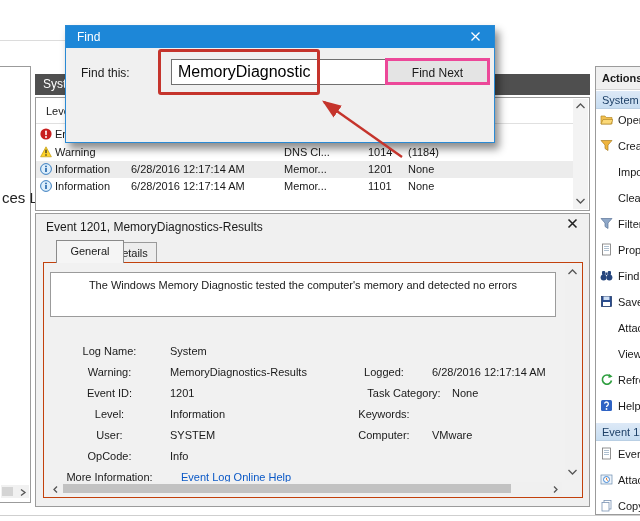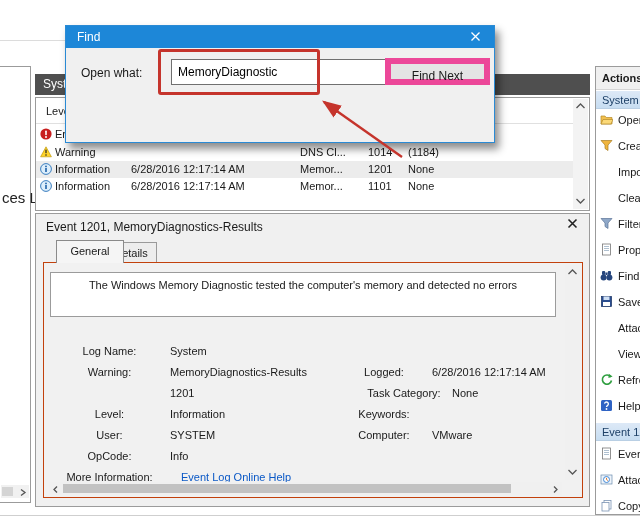--- a/index.html
+++ b/index.html
@@ -19,21 +19,21 @@
   .sys-header { left:35px; top:74px; width:555px; height:21px; background:#4f4f4f; color:#fff; font-size:12px; line-height:21px; padding-left:8px; white-space:nowrap; overflow:hidden; }
   .event-list { left:35px; top:97px; width:555px; height:114px; background:#fff; border:1px solid #9b9b9b; }
   .el-header { left:0; top:0; right:16px; height:26px; border-bottom:1px solid #e0e0e0; background:#fff; }
   .el-header .hdr-label { position:absolute; left:10px; top:7px; color:#1a1a1a; }
   .el-row { left:0; right:16px; height:17px; }
   .el-row.sel { background:#ececec; }
   .cell { position:absolute; top:2px; white-space:nowrap; }
   .c-icon { left:4px; top:2px; width:12px; height:12px; }
   .c-level { left:19px; }
   .c-date { left:95px; }
-  .c-src { left:264px; }
+  .c-src { left:248px; }
   .c-id { left:332px; }
   .c-cat { left:372px; }
   .el-vscroll { right:1px; top:1px; bottom:1px; width:15px; background:#f3f3f3; }
 
   
   .details-pane { left:35px; top:213px; width:555px; height:294px; background:#f0f0f0; border:1px solid #9b9b9b; }
   .dp-title { left:10px; top:6px; font-size:12px; white-space:nowrap; }
   .dp-close { left:531px; top:4px; width:16px; height:16px; cursor:default; }
   .tab { top:26px; height:22px; font-size:11px; text-align:center; line-height:21px; background:#ededed; border:1px solid #9a9a9a; border-bottom:none; }
   .tab.active { background:#f5f5f5; height:23px; z-index:3; border-color:#8a8a8a; }
@@ -61,23 +61,23 @@
   .ap-item .ic { position:absolute; left:4px; top:2px; width:13px; height:13px; }
   .ap-item .lbl { position:absolute; left:22px; top:3px; font-size:11px; white-space:nowrap; }
   .ap-item.noicon .lbl { left:22px; }
 
   
   .find-dialog { left:65px; top:25px; width:430px; height:118px; background:#f0f0f0; border:1px solid #2a8ad4; box-shadow:4px 6px 8px rgba(0,0,0,0.45); z-index:100; }
   .fd-titlebar { left:0; top:0; right:0; height:22px; background:#1d87d8; }
   .fd-title { position:absolute; left:11px; top:4px; color:#fff; font-size:12px; }
   .fd-close { position:absolute; right:8px; top:5px; width:22px; height:13px; text-align:center; }
   .fd-label { left:15px; top:40px; font-size:12px; }
-  .fd-input { left:105px; top:33px; width:267px; height:26px; border:1px solid #707070; background:#fff; font-family:"Liberation Sans",sans-serif; font-size:12px; padding:0 6px; }
+  .fd-input { left:105px; top:33px; width:267px; height:26px; border:1px solid #707070; background:#fff; font-family:"Liberation Sans",sans-serif; font-size:16px; padding:0 6px; }
   .fd-btn { left:319px; width:105px; height:27px; background:#e4e4e4; text-align:center; font-size:12px; line-height:24px; cursor:default; }
-  .fd-next { top:32px; border:6px solid #ec4899; }
+  .fd-next { top:32px; border:3px solid #ec4899; }
   .fd-cancel { top:78px; height:25px; border:1px solid #9a9a9a; line-height:23px; }
 
   
   .red-box { left:158px; top:49px; width:162px; height:46px; border:3px solid #c5342c; border-radius:3px; z-index:110; }
   .arrow-layer { left:0; top:0; width:640px; height:521px; z-index:120; pointer-events:none; }
 
   .chrome-line-top { left:0; top:40px; width:65px; height:1px; background:#dcdcdc; }
   .win-bottom-line { left:0; top:515px; width:640px; height:1px; background:#cfcfcf; }
 </style>
 </head>
@@ -207,20 +207,21 @@
     <div class="left-col">
       <div class="abs field-row" style="left:8px;top:82px;width:280px;">
         <span class="f-label">Log Name:</span>
         <span class="f-value">System</span>
       </div>
       <div class="abs field-row" style="left:8px;top:103px;width:280px;">
         <span class="f-label">Warning:</span>
         <span class="f-value">MemoryDiagnostics-Results</span>
       </div>
       <div class="abs field-row" style="left:8px;top:124px;width:280px;">
+        <span class="f-label">Event ID:</span>
         <span class="f-value">1201</span>
       </div>
       <div class="abs field-row" style="left:8px;top:145px;width:280px;">
         <span class="f-label">Level:</span>
         <span class="f-value">Information</span>
       </div>
       <div class="abs field-row" style="left:8px;top:166px;width:280px;">
         <span class="f-label">User:</span>
         <span class="f-value">SYSTEM</span>
       </div>
@@ -373,21 +374,21 @@
 
 <div class="abs find-dialog">
   <div class="abs fd-titlebar">
     <span class="fd-title">Find</span>
     <span class="fd-close">
       <svg width="11" height="11" viewBox="0 0 11 11">
           <path d="M1.5 1.5 L9.5 9.5 M9.5 1.5 L1.5 9.5" stroke="#fff" stroke-width="1.3"></path>
         </svg>
     </span>
   </div>
-  <label class="abs fd-label">Open what:</label>
+  <label class="abs fd-label">Find this:</label>
   <input class="abs fd-input" type="text" value="MemoryDiagnostic" style="">
   <div class="abs fd-btn fd-next">Find Next</div>
 </div>
 
 <div class="abs red-box"></div>
 <svg class="abs arrow-layer">
   <defs>
     <marker id="ah" markerWidth="9" markerHeight="7" refX="7" refY="3" orient="auto">
       <path d="M0,0 L8,3 L0,6 Z" fill="#c5342c"></path>
     </marker>

